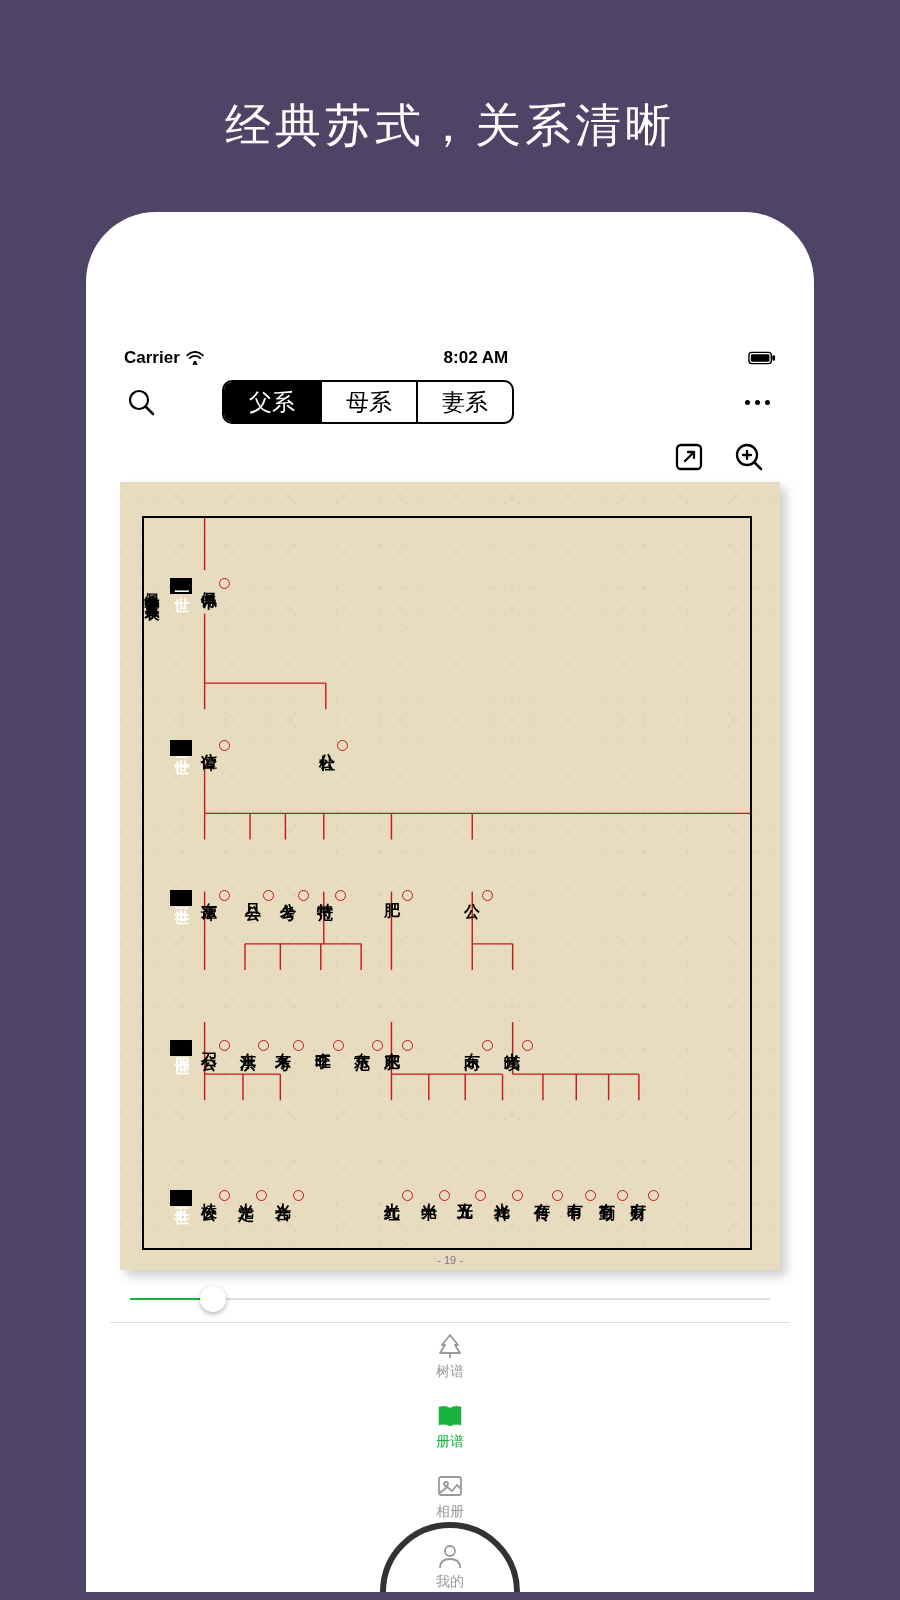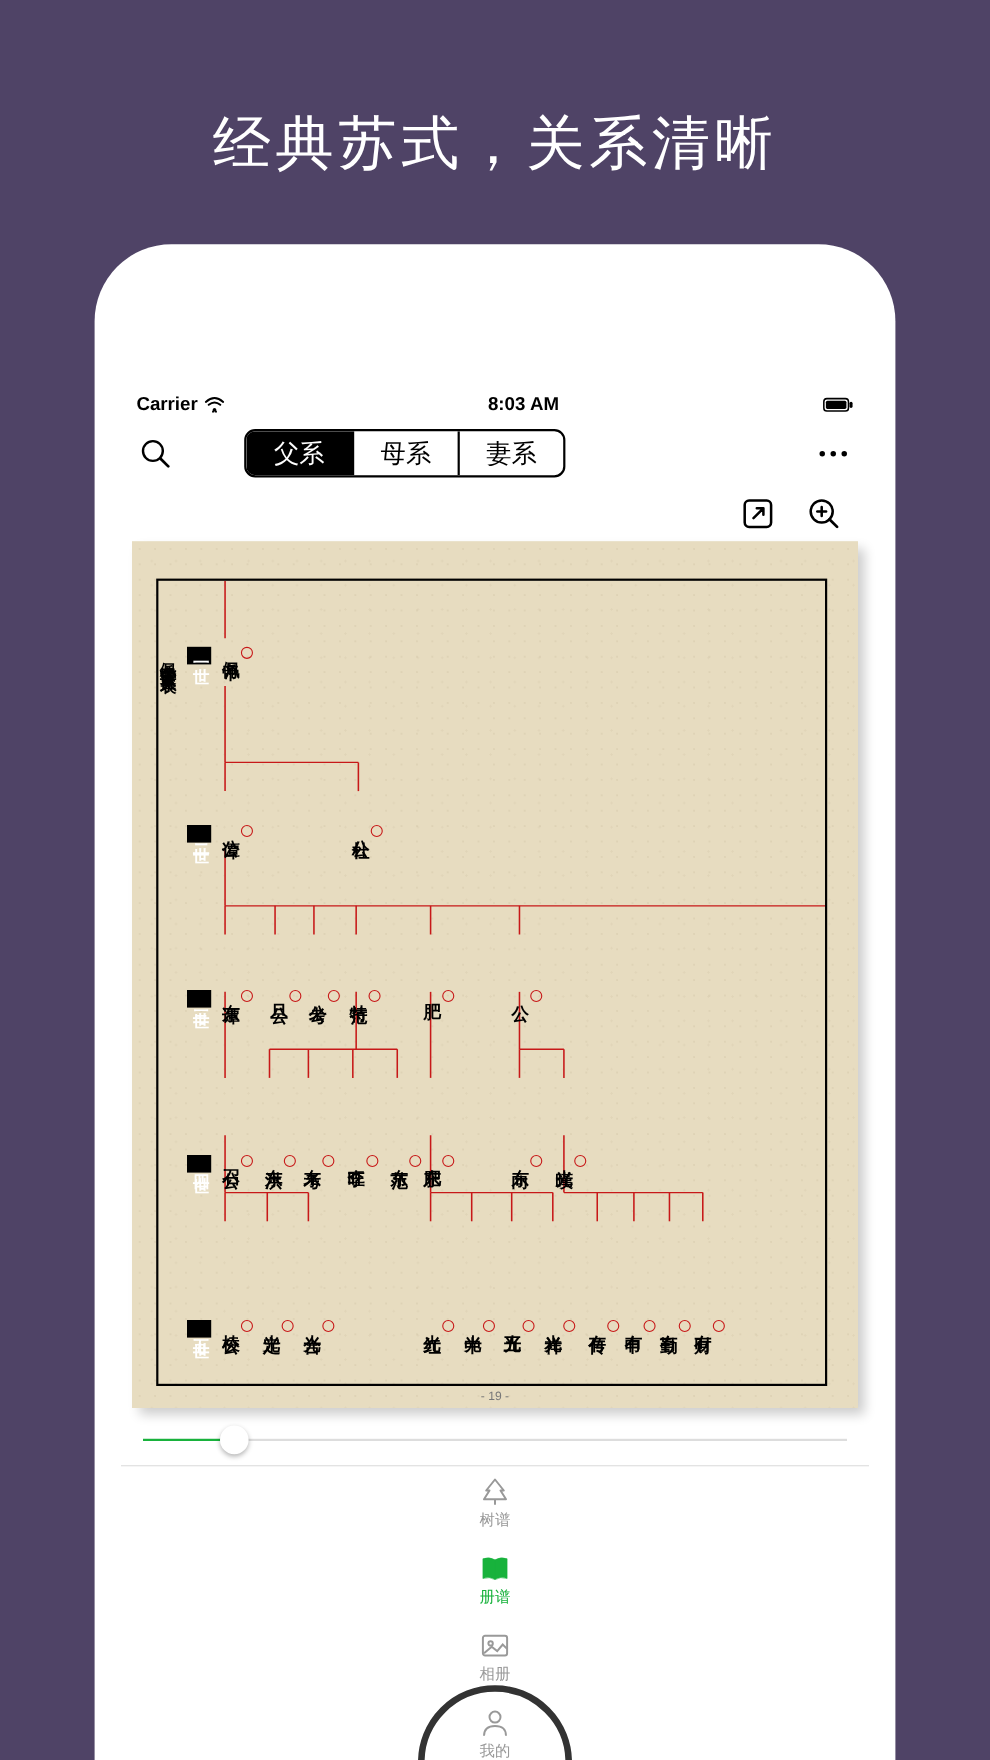--- a/index.html
+++ b/index.html
@@ -6,21 +6,21 @@
 body {
   background: #4f4366;
   width: 900px;
   height: 1600px;
   font-family: -apple-system, "PingFang SC", "Helvetica Neue", sans-serif;
   overflow: hidden;
   position: relative;
 }
 .headline {
   color: #fff;
-  font-size: 53px;
+  font-size: 46px;
   text-align: center;
   padding: 95px 0 55px 0;
   letter-spacing: 4px;
   font-weight: 400;
   font-family: "STKaiti", "KaiTi", serif;
 }
 .phone {
   width: 728px;
   height: 1380px;
   background: #fff;
@@ -210,21 +210,21 @@
   <div class="phone-inner">
 
     <div class="status-bar">
       <div class="status-left">
         <span>Carrier</span>
         <svg class="wifi-icon" viewBox="0 0 20 16">
             <path d="M10 14 a1.6 1.6 0 1 0 0.001 0 M4 8 q6-5 12 0 M1 5 q9-8 18 0" fill="none" stroke="#000" stroke-width="2" stroke-linecap="round"></path>
             <circle cx="10" cy="13" r="1.8" fill="#000"></circle>
           </svg>
       </div>
-      <div style="font-weight:700">8:03 AM</div>
+      <div style="font-weight:700">8:02 AM</div>
       <svg class="battery-icon" viewBox="0 0 30 14">
           <rect x="1" y="1" width="24" height="12" rx="3" fill="none" stroke="#000" stroke-width="1.5"></rect>
           <rect x="3" y="3" width="20" height="8" rx="1.5" fill="#000"></rect>
           <rect x="26" y="4" width="3" height="6" rx="1.5" fill="#000"></rect>
         </svg>
     </div>
 
     <div class="toolbar">
       <div class="search-btn">
         <svg width="30" height="30" viewBox="0 0 30 30">

